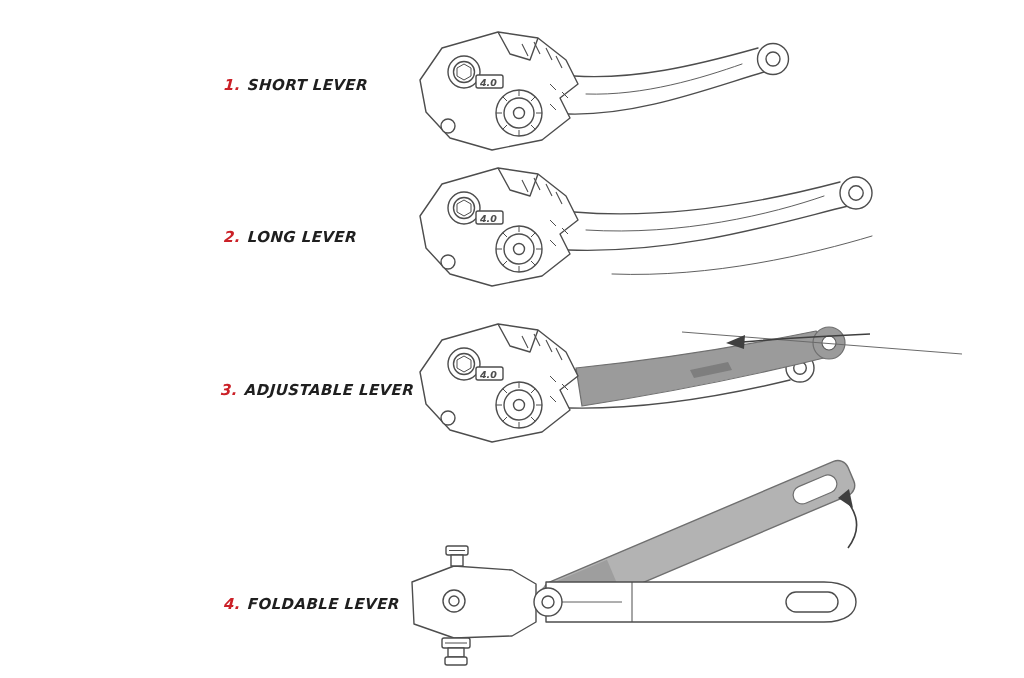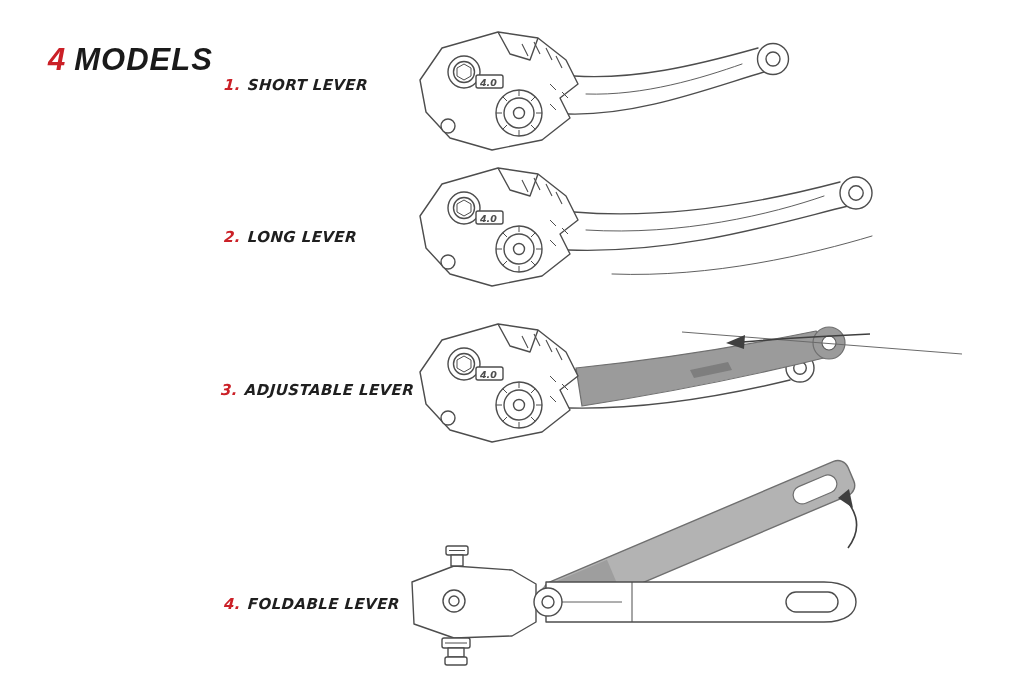--- a/index.html
+++ b/index.html
@@ -23,23 +23,20 @@
   svg text.dial{
     font-family:"DejaVu Sans",sans-serif;font-size:9.5px;
     font-style:italic;font-weight:bold;fill:#4d4d4d;
   }
 </style>
 </head>
 <body>
 
 <div class="canvas">
 
-  <div class="page-title">
-    <span class="num">4</span><span>MODELS</span>
-  </div>
 
   <div class="model-label" style="left:224px;top:76px;">
     <span class="num">1.</span><span>SHORT LEVER</span>
   </div>
   <div class="model-label" style="left:224px;top:228px;">
     <span class="num">2.</span><span>LONG LEVER</span>
   </div>
   <div class="model-label" style="left:221px;top:381px;">
     <span class="num">3.</span><span>ADJUSTABLE LEVER</span>
   </div>

